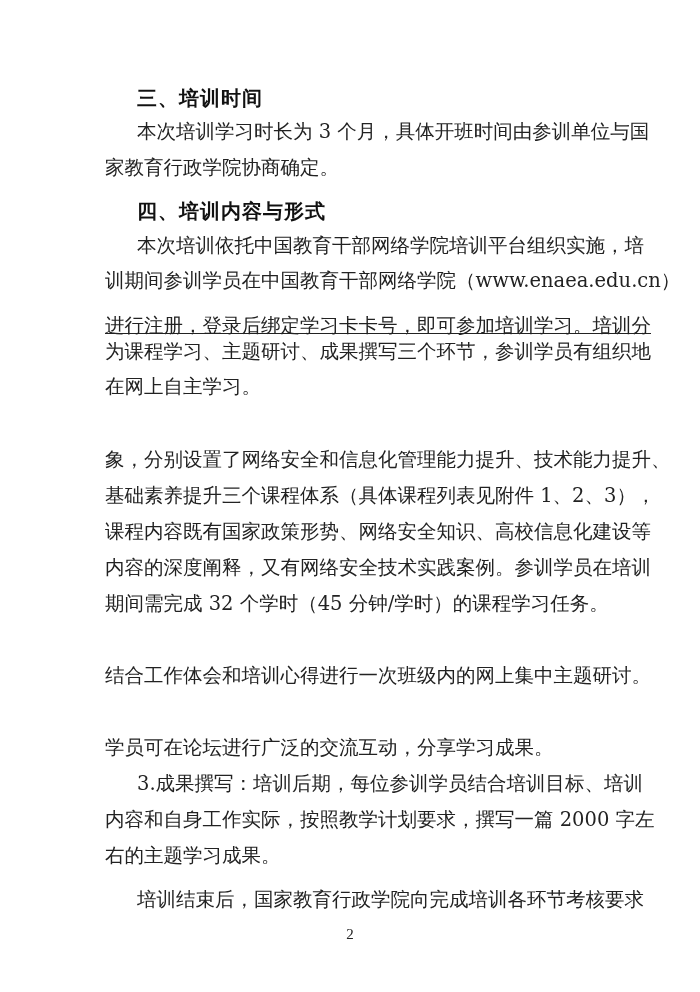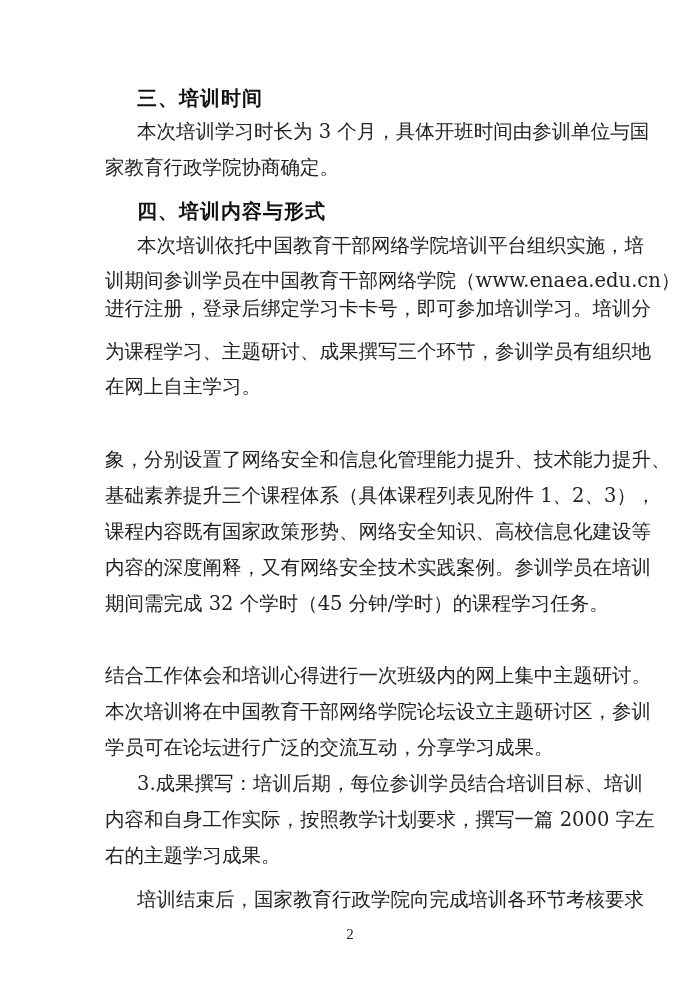--- a/index.html
+++ b/index.html
@@ -19,32 +19,31 @@
 <div class="page">
 
   <div class="heading" style="top:86px;">三、培训时间</div>
   <div class="line indent" style="top:120px;">本次培训学习时长为 3 个月，具体开班时间由参训单位与国</div>
   <div class="line last" style="top:156px;">家教育行政学院协商确定。</div>
 
   <div class="heading" style="top:199px;font-family:Liberation Serif, serif;">四、培训内容与形式</div>
 
   <div class="line indent" style="top:234px;">本次培训依托中国教育干部网络学院培训平台组织实施，培</div>
   <div class="line" style="top:269px;">训期间参训学员在中国教育干部网络学院（www.enaea.edu.cn）</div>
-  <div class="line" style="top:297px;">进行注册，登录后绑定学习卡卡号，即可参加培训学习。培训分</div>
+  <div class="line" style="top:314px;text-decoration:underline;">进行注册，登录后绑定学习卡卡号，即可参加培训学习。培训分</div>
   <div class="line" style="top:340px;">为课程学习、主题研讨、成果撰写三个环节，参训学员有组织地</div>
   <div class="line last" style="top:375px;">在网上自主学习。</div>
 
   <div class="line" style="top:448px;">象，分别设置了网络安全和信息化管理能力提升、技术能力提升、</div>
   <div class="line" style="top:484px;">基础素养提升三个课程体系（具体课程列表见附件 1、2、3），</div>
   <div class="line" style="top:520px;">课程内容既有国家政策形势、网络安全知识、高校信息化建设等</div>
   <div class="line" style="top:556px;">内容的深度阐释，又有网络安全技术实践案例。参训学员在培训</div>
   <div class="line last" style="top:592px;">期间需完成 32 个学时（45 分钟/学时）的课程学习任务。</div>
 
   <div class="line" style="top:664px;">结合工作体会和培训心得进行一次班级内的网上集中主题研讨。</div>
-  <div class="line" style="top:700px;">本次培训将在中国教育干部网络学院论坛设立主题研讨区，参训</div>
   <div class="line last" style="top:736px;">学员可在论坛进行广泛的交流互动，分享学习成果。</div>
 
   <div class="line indent" style="top:772px;">3.成果撰写：培训后期，每位参训学员结合培训目标、培训</div>
   <div class="line" style="top:808px;">内容和自身工作实际，按照教学计划要求，撰写一篇 2000 字左</div>
   <div class="line last" style="top:844px;">右的主题学习成果。</div>
 
   <div class="line indent" style="top:888px;">培训结束后，国家教育行政学院向完成培训各环节考核要求</div>
 
   <div class="pagenum">2</div>
 </div>

